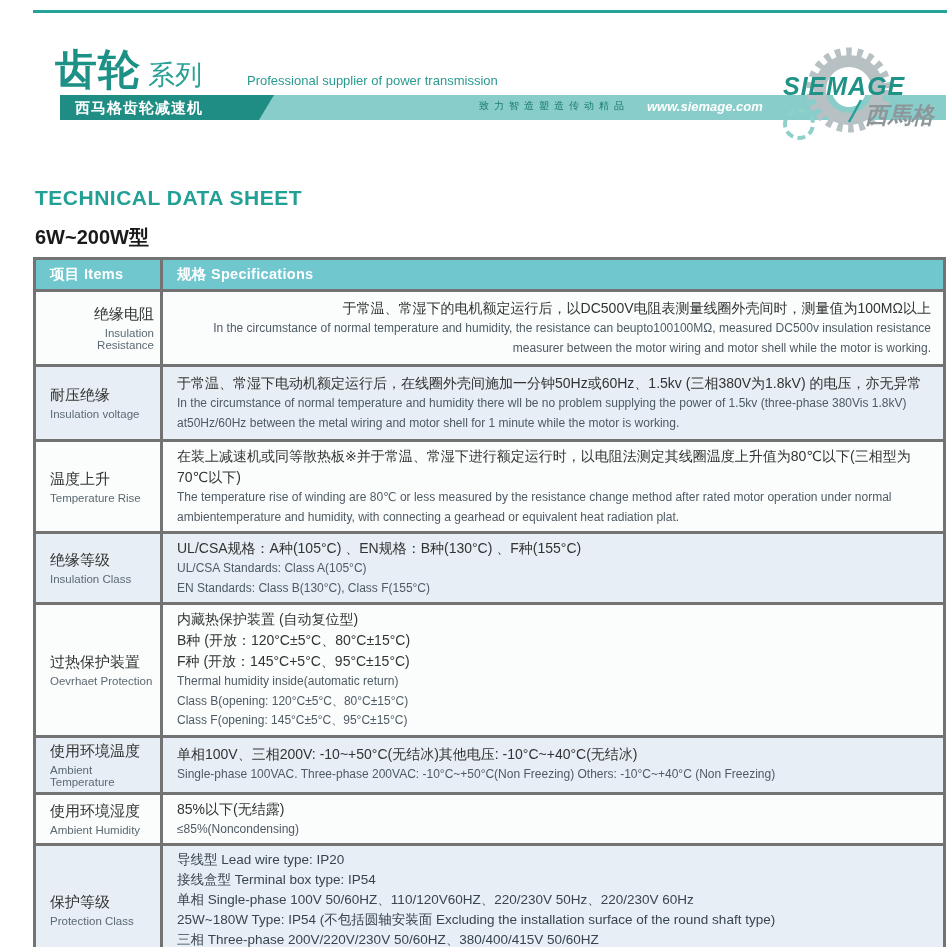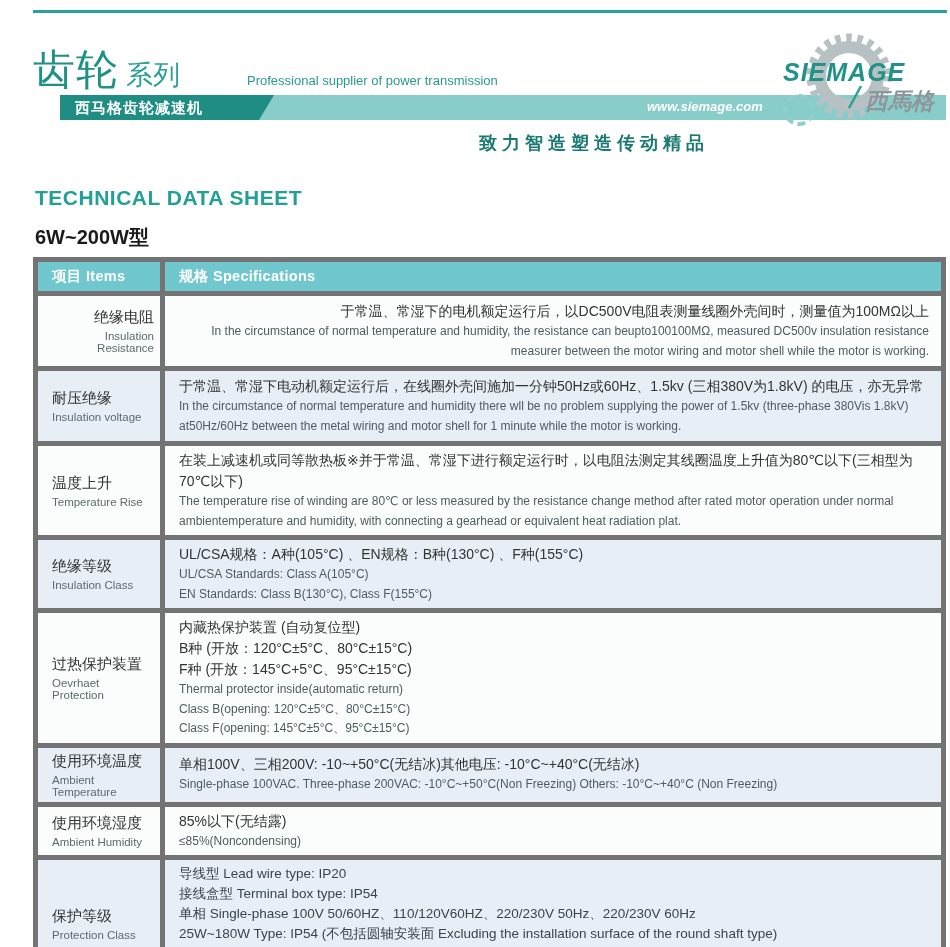--- a/index.html
+++ b/index.html
@@ -2,58 +2,58 @@
 <html><head>
 <meta charset="utf-8">
 <style>
   html,body{margin:0;padding:0;background:#fff;}
   .page{position:relative;width:950px;height:947px;background:#fff;overflow:hidden;
         font-family:"Liberation Sans","DejaVu Sans",sans-serif;}
 
   
   .top-rule{position:absolute;left:33px;top:10px;width:914px;height:3px;background:#25a39a;}
   .series-title{position:absolute;left:33px;top:42px;white-space:nowrap;}
-  .series-big{font-size:42px;font-weight:400;color:#1d9186;letter-spacing:1px;}
+  .series-big{font-size:42px;font-weight:700;color:#1d9186;letter-spacing:1px;margin-left:22px;}
   .series-small{font-size:27px;font-weight:400;color:#2aa096;margin-left:7px;}
   .slogan-zh{position:absolute;left:247px;top:52px;font-size:16px;color:#3d3d3d;margin-top:42px;}
   .slogan-zh .bold{font-weight:700;}
   .slogan-en{position:absolute;left:247px;top:73px;font-size:13px;color:#2a9a8f;}
   .bar-light{position:absolute;left:231px;top:95px;width:715px;height:25px;background:#88cdc9;
              clip-path:polygon(15px 0,100% 0,100% 100%,0 100%);z-index:1;}
   .bar-dark{position:absolute;left:33px;top:95px;width:214px;height:25px;background:#1f8d84;
             clip-path:polygon(0 0,100% 0,calc(100% - 15px) 100%,0 100%);z-index:2;
             color:#fff;font-size:15px;font-weight:700;line-height:25px;padding-left:0;
             letter-spacing:1px;margin-left:27px;}
   .bar-dark span{padding-left:15px;}
-  .tagline{position:absolute;left:479px;top:99px;font-size:18px;font-weight:700;color:#1b7a72;
-           letter-spacing:5px;z-index:3;white-space:nowrap;margin-top:32px;}
+  .tagline{position:absolute;left:479px;top:99px;font-size:10px;font-weight:400;color:#1b7a72;
+           letter-spacing:5px;z-index:3;white-space:nowrap;}
   .website{position:absolute;left:647px;top:99px;font-size:13px;font-weight:700;font-style:italic;
            color:#fff;z-index:3;white-space:nowrap;}
 
   
-  .logo{position:absolute;left:775px;top:22px;width:175px;height:102px;}
+  .logo{position:absolute;left:775px;top:36px;width:175px;height:102px;}
   .mini-gear{position:absolute;left:8px;top:72px;width:24px;height:24px;border:4px dashed #8fd0cb;
              border-radius:50%;z-index:1;}
   .gear-svg{position:absolute;left:22px;top:6px;z-index:2;}
   .logo-text{position:absolute;left:8px;top:36px;font-size:25px;font-weight:800;font-style:italic;
              color:#1f9387;letter-spacing:1px;z-index:4;}
   .logo-zh{position:absolute;left:72px;top:64px;font-size:23px;font-weight:600;font-style:italic;
            color:#8d979b;z-index:4;display:flex;align-items:flex-start;}
   .logo-zh svg{margin-right:2px;margin-top:-2px;}
 
   
   .sec-title-zh{position:absolute;left:35px;top:152px;font-size:24px;font-weight:500;color:#2aa096;}
   .sec-title-en{position:absolute;left:35px;top:186px;font-size:21px;font-weight:700;color:#21a095;
                 letter-spacing:0.5px;}
   .model-range{position:absolute;left:35px;top:224px;font-size:20px;font-weight:700;color:#1a1a1a;}
 
   
   .spec-table{position:absolute;left:33px;top:257px;width:913px;border-collapse:collapse;
               border:2px solid #3d3d3d;table-layout:fixed;}
-  .spec-table th,.spec-table td{border:5px solid #737373;}
+  .spec-table th,.spec-table td{border:3px solid #737373;}
   .spec-table th{background:#70c7ce;color:#fff;font-size:14.5px;font-weight:600;text-align:left;
                  padding:5px 0 5px 14px;letter-spacing:0.3px;height:25px;box-sizing:border-box;}
   .item-cell{width:127px;padding:4px 6px 4px 14px;vertical-align:middle;background:inherit;
              box-sizing:border-box;}
   .spec-cell{padding:4px 12px 4px 14px;vertical-align:middle;box-sizing:border-box;}
   .spec-row{background:#fbfcfc;}
   .spec-row.alt{background:#e7eef5;}
   .item-zh{font-size:15px;color:#333;margin-bottom:3px;}
   .item-en{font-size:11.5px;color:#5c6a72;}
   .line{display:block;}
@@ -160,21 +160,21 @@
         </tr>
         <tr class="spec-row" style="height: 130px;">
           <td class="item-cell">
             <div class="item-zh">过热保护装置</div>
             <div class="item-en">Oevrhaet Protection</div>
           </td>
           <td class="spec-cell">
             <span class="line zh">内藏热保护装置 (自动复位型)</span>
             <span class="line zh">B种 (开放：120°C±5°C、80°C±15°C)</span>
             <span class="line zh">F种 (开放：145°C+5°C、95°C±15°C)</span>
-            <span class="line en">Thermal protector inside(automatic return)</span>
+            <span class="line en">Thermal humidity inside(automatic return)</span>
             <span class="line en">Class B(opening: 120°C±5°C、80°C±15°C)</span>
             <span class="line en">Class F(opening: 145°C±5°C、95°C±15°C)</span>
           </td>
         </tr>
         <tr class="spec-row alt" style="height: 55px;">
           <td class="item-cell">
             <div class="item-zh">使用环境温度</div>
             <div class="item-en">Ambient Temperature</div>
           </td>
           <td class="spec-cell">

